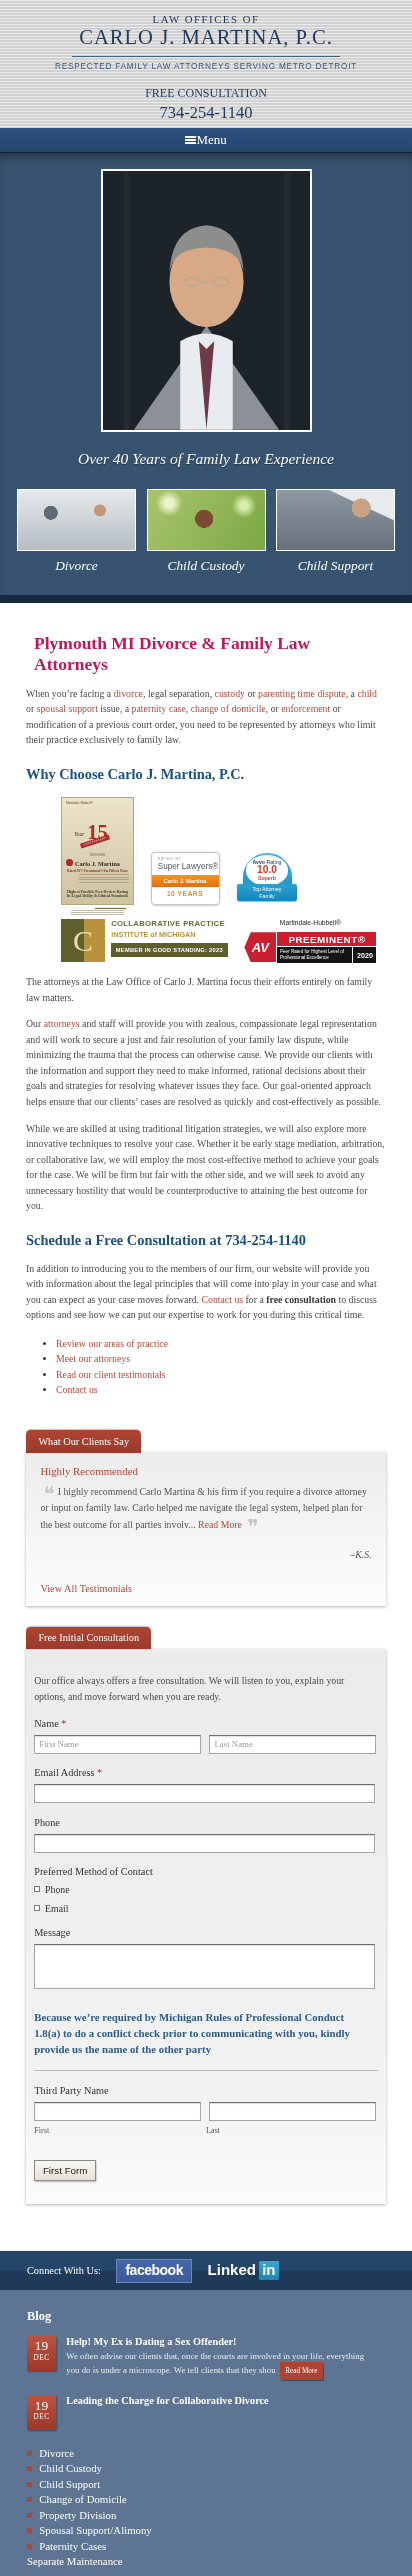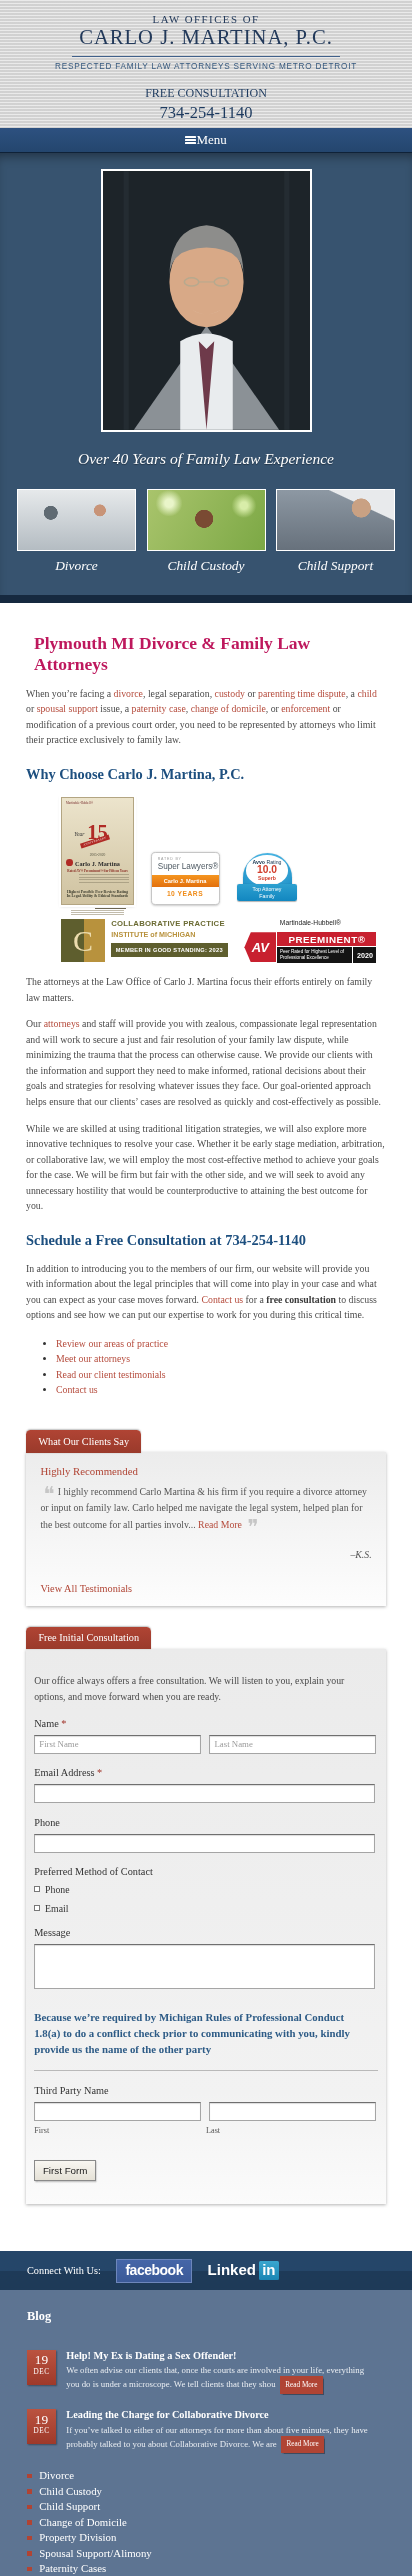--- a/index.html
+++ b/index.html
@@ -171,21 +171,21 @@
   .fb-logo{background:linear-gradient(#4566a8,#3b5a98);border:0.5px solid #6d86bb;color:#fff;
     font-family:"Liberation Sans",sans-serif;font-weight:bold;font-size:14px;letter-spacing:-0.5px;
     padding:2.1px 8.2px 4.1px;cursor:pointer}
   .li-logo{display:flex;font-family:"Liberation Sans",sans-serif;font-weight:bold;
     font-size:15px;color:#fff;cursor:pointer}
   .li-in{background:linear-gradient(#3aa6cf,#1b86b4);color:#fff;padding:0 3.6px 2.1px;margin-left:2.6px;border-radius:1.5px}
 
   
   .bfooter{background:#5d7492;color:#fff;padding:18.5px 27px 30px}
   .bf-h{font-size:12.4px;margin:0}
-  .posts{margin-top:26px}
+  .posts{margin-top:12px}
   .post{display:flex;margin-bottom:15.5px}
   .post-date{width:29px;height:35px;background:linear-gradient(#bb5340,#9e392a);box-shadow:1px 1px 1.5px rgba(0,0,0,.35);
     text-align:center;color:#fff;flex:none}
   .post-day{font-size:13.4px;margin-top:3.6px;line-height:13.4px}
   .post-month{font-size:7.2px;letter-spacing:0.5px;margin-top:1px}
   .post-body{margin-left:10.3px}
   .post-title{font-size:10.3px;font-weight:bold;color:#fff;cursor:pointer}
   .post-ex{font-size:8.8px;line-height:12px;color:#e9edf2;margin-top:3.6px;max-width:309px}
   .read-more{background:#b04434;color:#fff;font-size:7.2px;padding:2.6px 5.7px;margin-left:4.1px;display:inline-block;
     box-shadow:0.5px 0.5px 1px rgba(0,0,0,.35);cursor:pointer}
@@ -440,21 +440,20 @@
         <div class="post-ex"><span>We often advise our clients that, once the courts are involved in your life, everything you do is under a microscope.  We tell clients that they shou</span><span class="read-more">Read More</span></div>
       </div>
     </div>
       <div class="post">
       <div class="post-date">
         <div class="post-day">19</div>
         <div class="post-month">DEC</div>
       </div>
       <div class="post-body">
         <div class="post-title">Leading the Charge for Collaborative Divorce</div>
-        <div class="post-ex"><span>If you’ve talked to either of our attorneys for more than about five minutes, they have probably talked to you about Collaborative Divorce.  We are</span><span class="read-more">Read More</span></div>
       </div>
     </div>
     </div>
 
   <ul class="res-list">
 
   <li>
         <span class="res-bullet"></span>
         <span>Divorce</span>
       </li>

